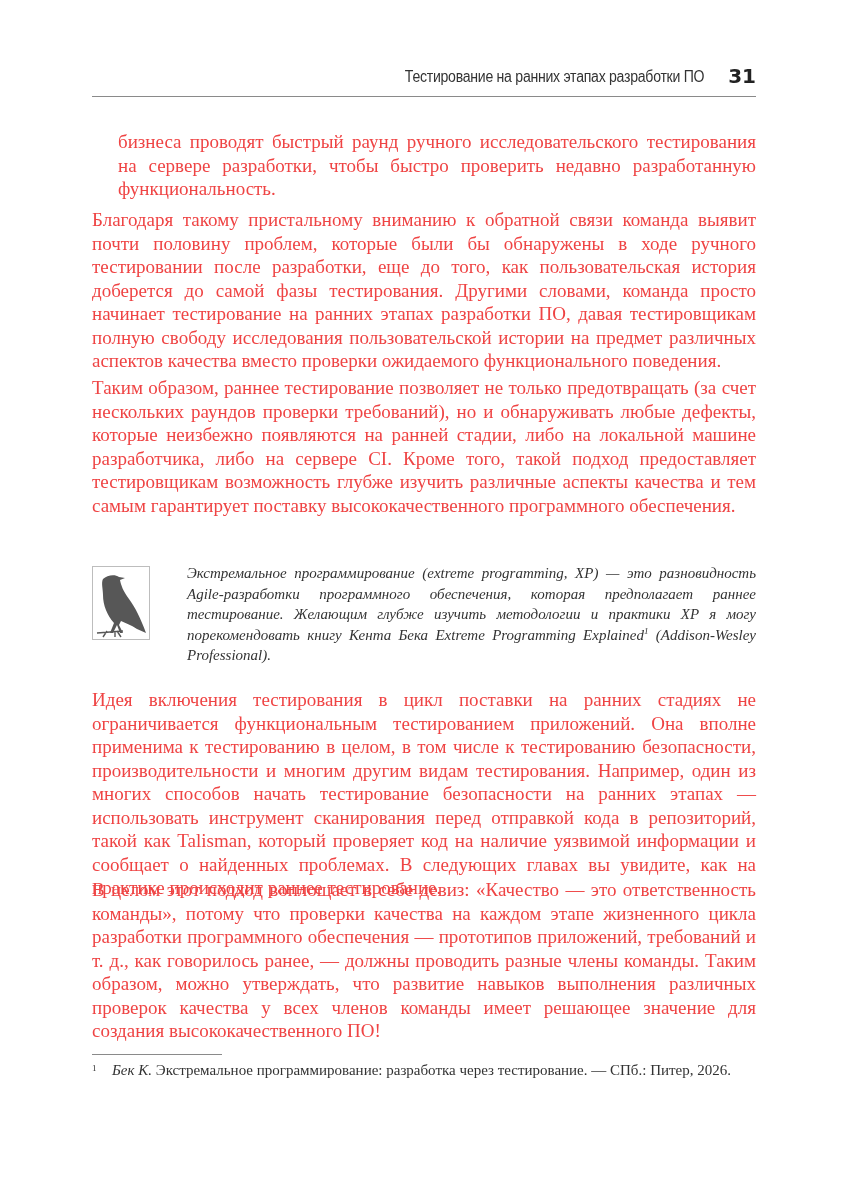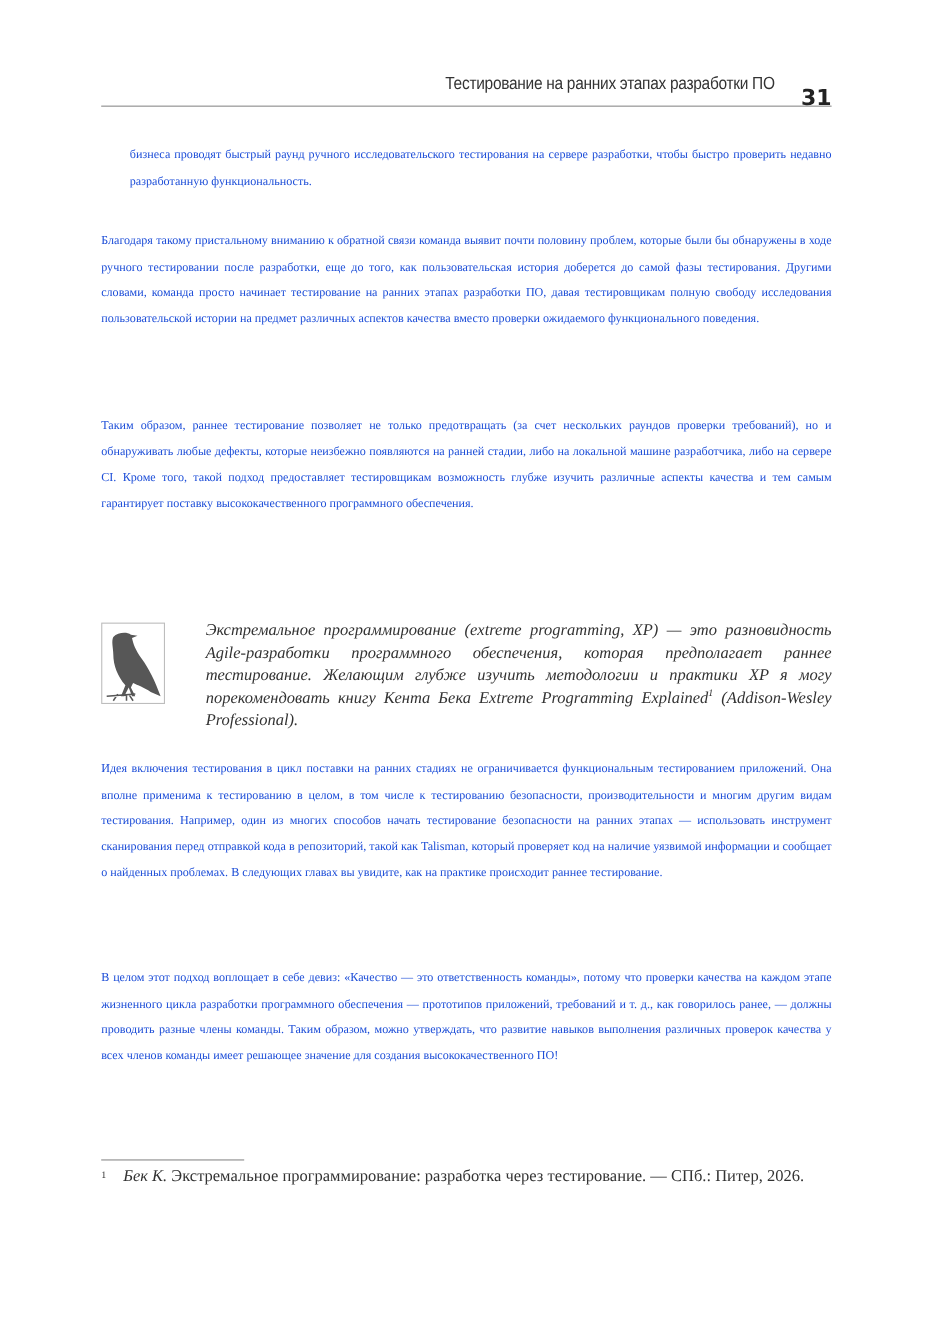--- a/index.html
+++ b/index.html
@@ -1,20 +1,20 @@
 <!DOCTYPE html>
 <html><head>
 <meta charset="utf-8">
 <style>
   html, body { margin: 0; padding: 0; background: #ffffff; }
   body { width: 849px; height: 1200px; position: relative; overflow: hidden; color: #2a2a2a; }
   .header { position: absolute; left: 92px; top: 60px; width: 664px; height: 36px; border-bottom: 1.5px solid #8a8a8a; }
   .header-title { position: absolute; right: 52px; top: 8px; font-family: "Liberation Sans", sans-serif; font-size: 16px; color: #333; letter-spacing: -0.3px; transform: scaleX(0.88); transform-origin: right center; }
-  .page-number { position: absolute; right: 0; top: 16px; font-family: "DejaVu Sans", sans-serif; font-weight: bold; font-size: 20px; color: #222; }
-  .para { position: absolute; left: 92px; width: 664px; font-family: "Liberation Serif", serif; font-size: 11px; line-height: 23.5px; text-align: justify; color: #1d4ed8; margin: 0; hyphens: auto; }
+  .page-number { position: absolute; right: 0; top: 4px; font-family: "DejaVu Sans", sans-serif; font-weight: bold; font-size: 20px; color: #222; }
+  .para { position: absolute; left: 92px; width: 664px; font-family: "Liberation Serif", serif; font-size: 19px; line-height: 23.5px; text-align: justify; color: #ef4444; margin: 0; hyphens: auto; }
   .para.indent { left: 118px; width: 638px; }
   .note { position: absolute; left: 92px; top: 566px; width: 664px; height: 92px; }
   .note-icon { position: absolute; left: 0; top: 0; width: 56px; height: 72px; border: 1px solid #bdbdbd; background: #fff; }
   .note-text { position: absolute; left: 95px; top: -3px; width: 569px; font-family: "Liberation Serif", serif; font-size: 15px; line-height: 20.5px; text-align: justify; color: #333; margin: 0; font-style: italic; }
   sup { font-size: 9px; line-height: 0; }
   .fn-rule { position: absolute; left: 92px; top: 1054px; width: 130px; height: 0; border-top: 1px solid #8a8a8a; }
   .footnote { position: absolute; left: 92px; top: 1060px; width: 664px; font-family: "Liberation Serif", serif; font-size: 15px; line-height: 21px; color: #333; margin: 0; }
   .fn-mark { position: absolute; left: 0; top: -2px; font-size: 9px; }
   .fn-body { display: block; padding-left: 20px; }
   .fn-author { font-style: italic; }

